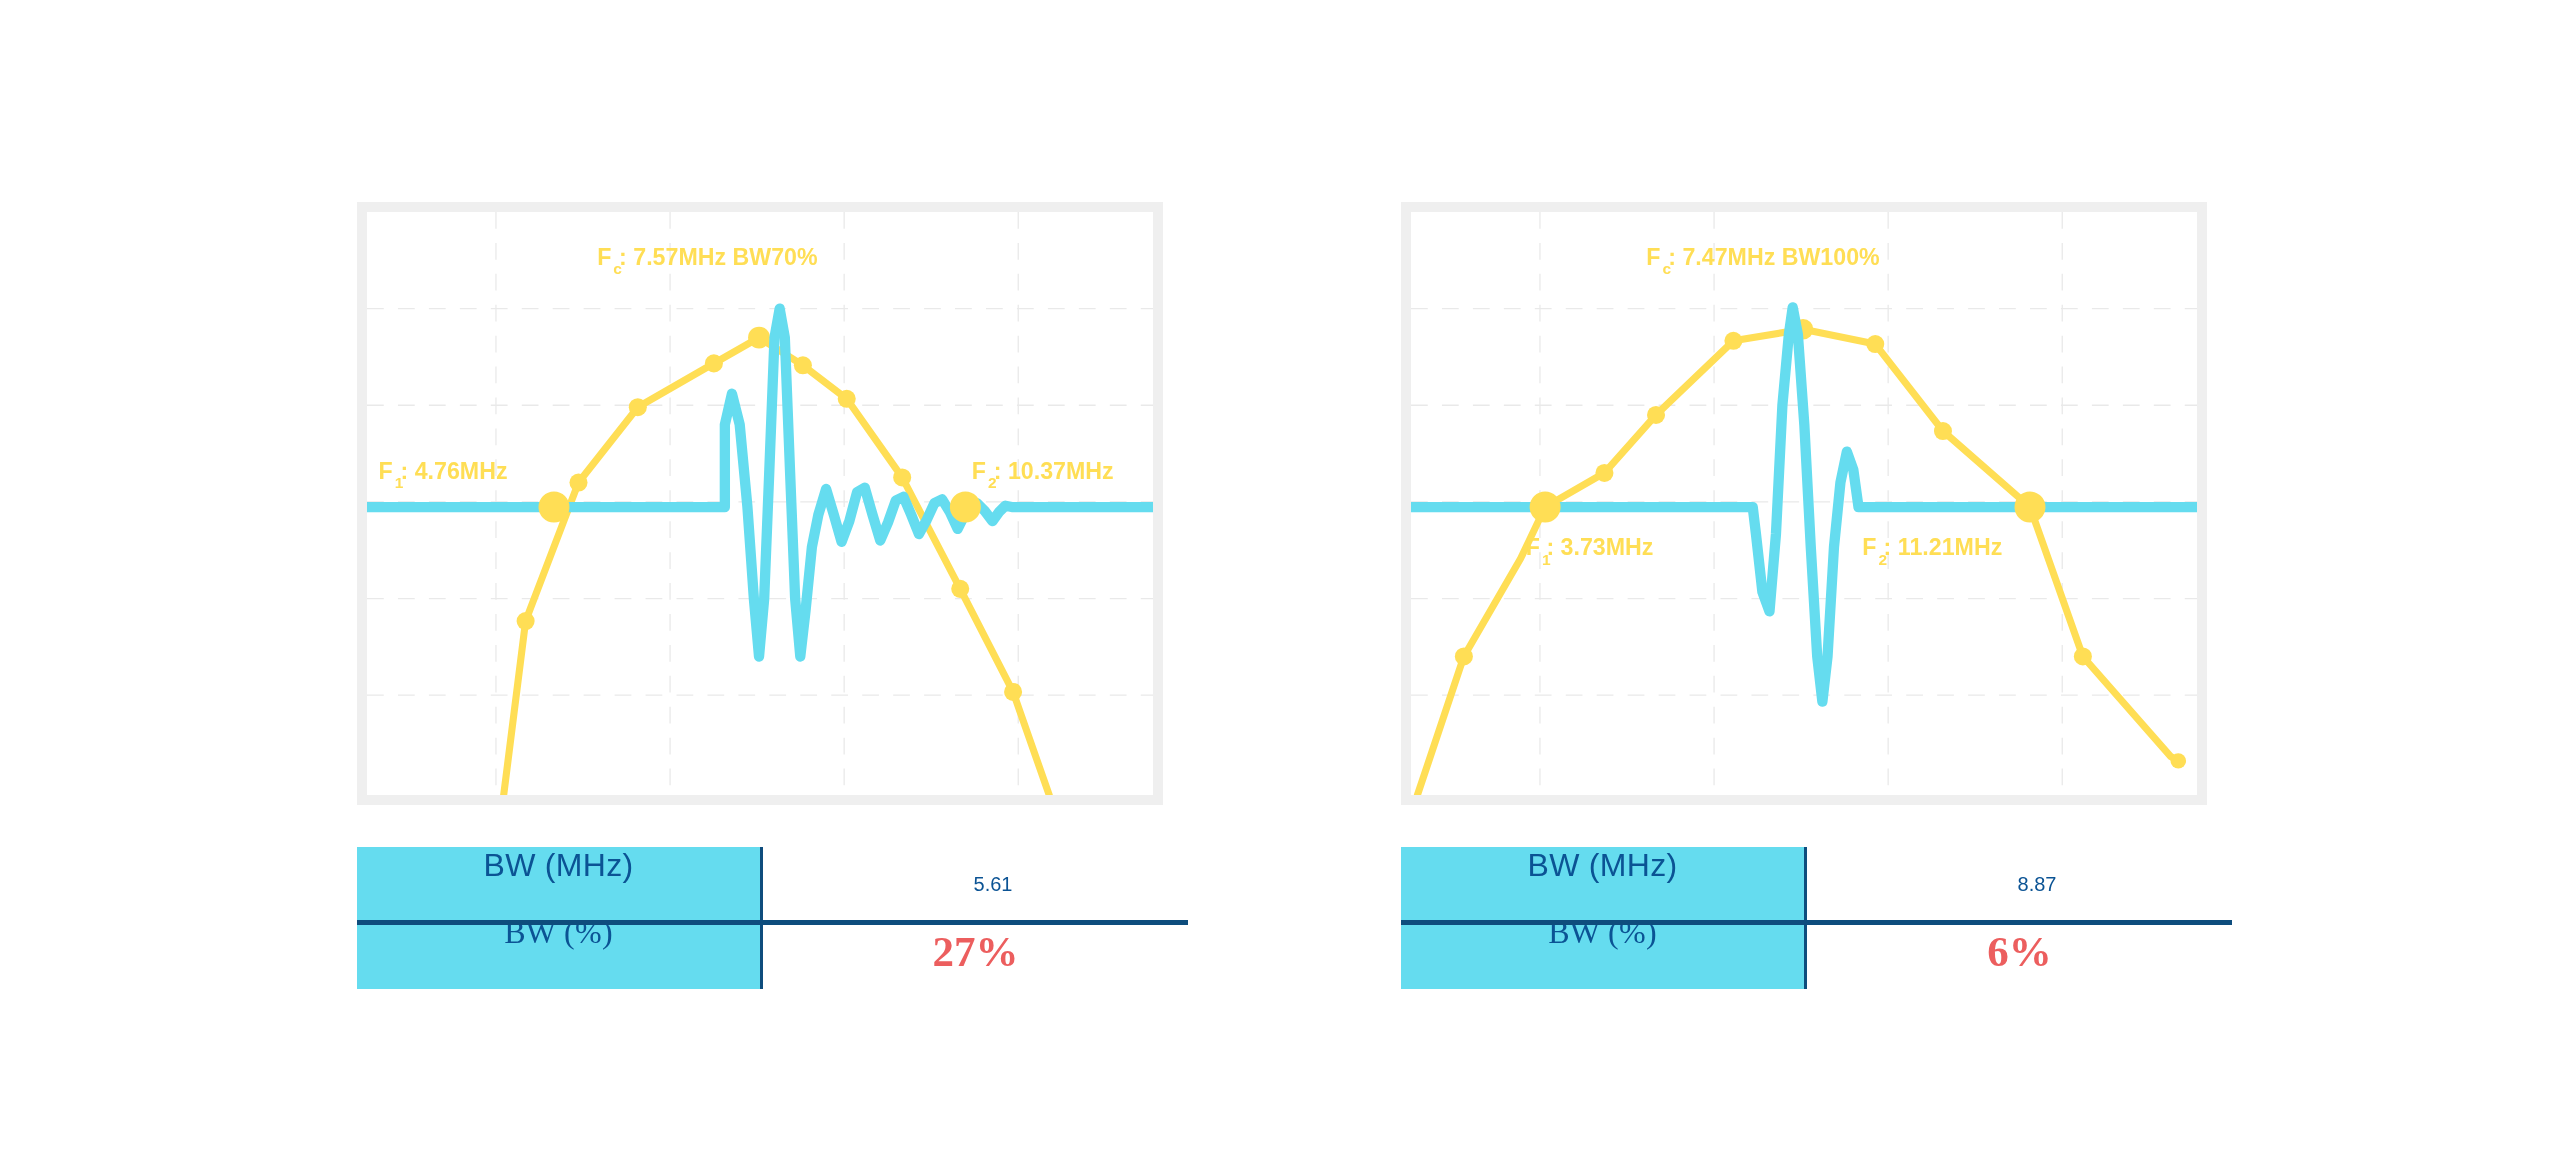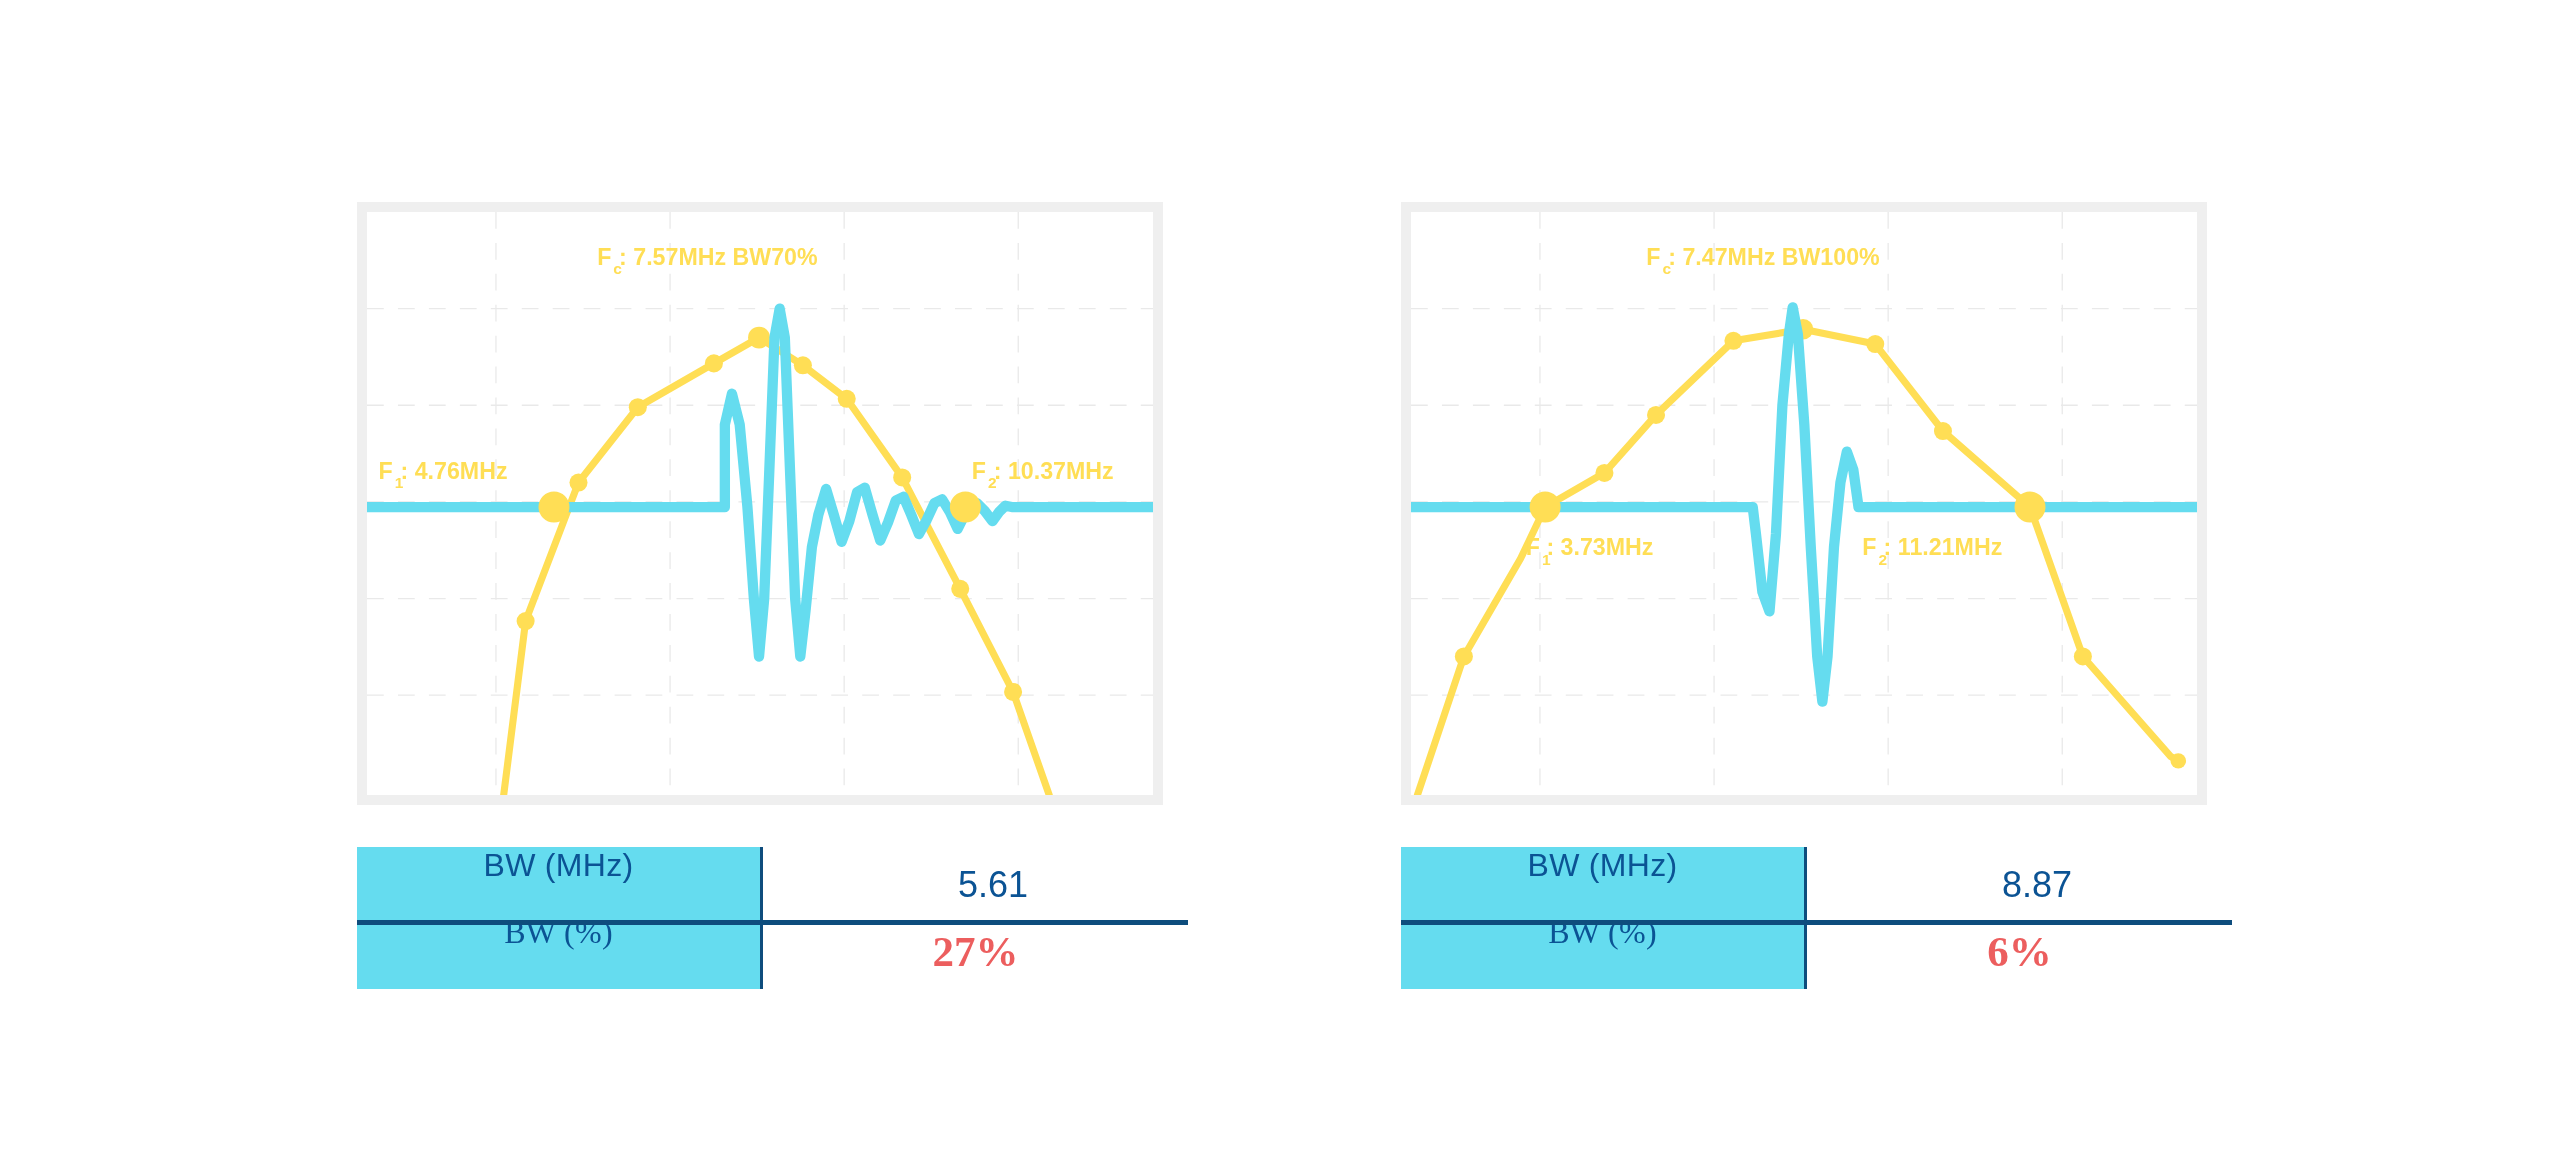--- a/index.html
+++ b/index.html
@@ -79,21 +79,21 @@
   .bw-value-cell {
     flex: 1;
     background: #ffffff;
     display: flex;
     align-items: center;
     justify-content: center;
     box-sizing: border-box;
   }
   .val-num {
     color: #0B5394;
-    font-size: 36px;
+    font-size: 20px;
     margin-left: 35px;
   }
   .val-pct {
     color: #EC5E5E;
     font-size: 43px;
     font-weight: bold;
   }
   .table-rule-top {
     position: absolute;
     left: 406px;

